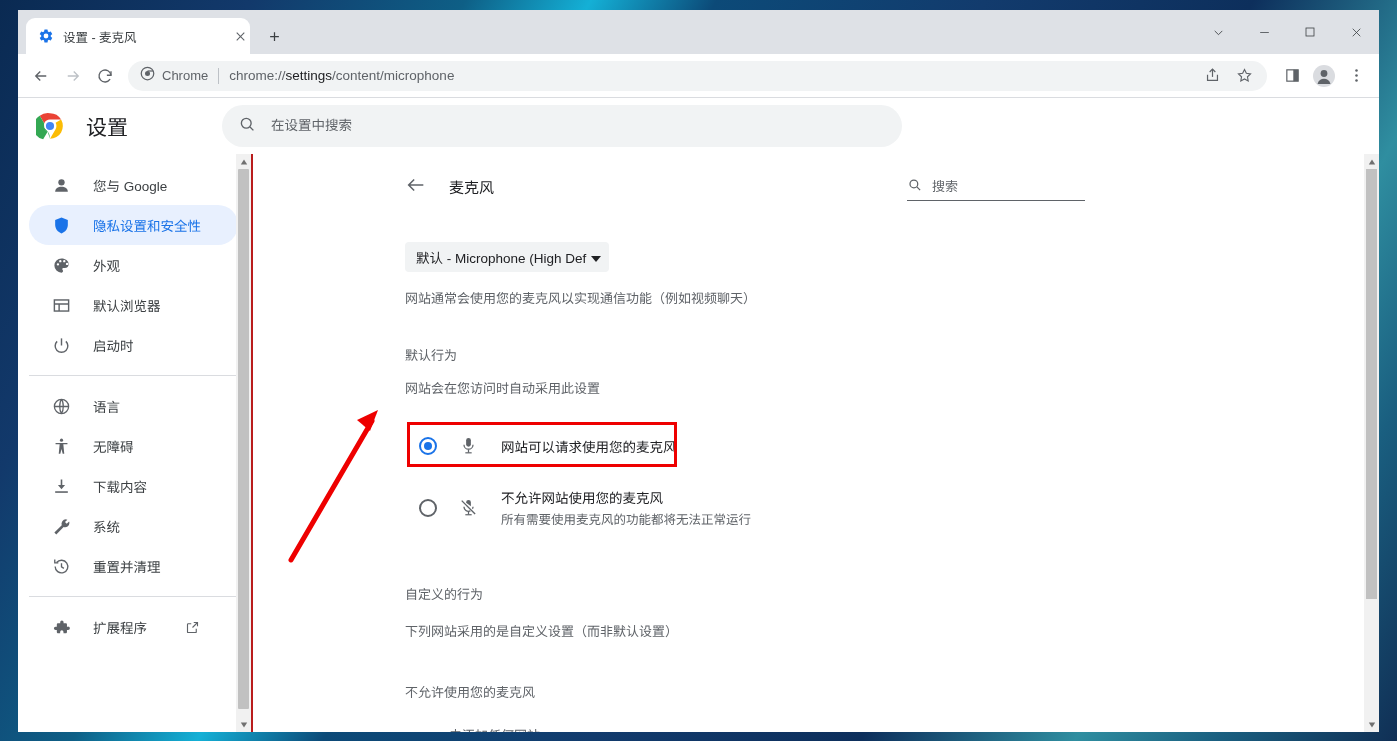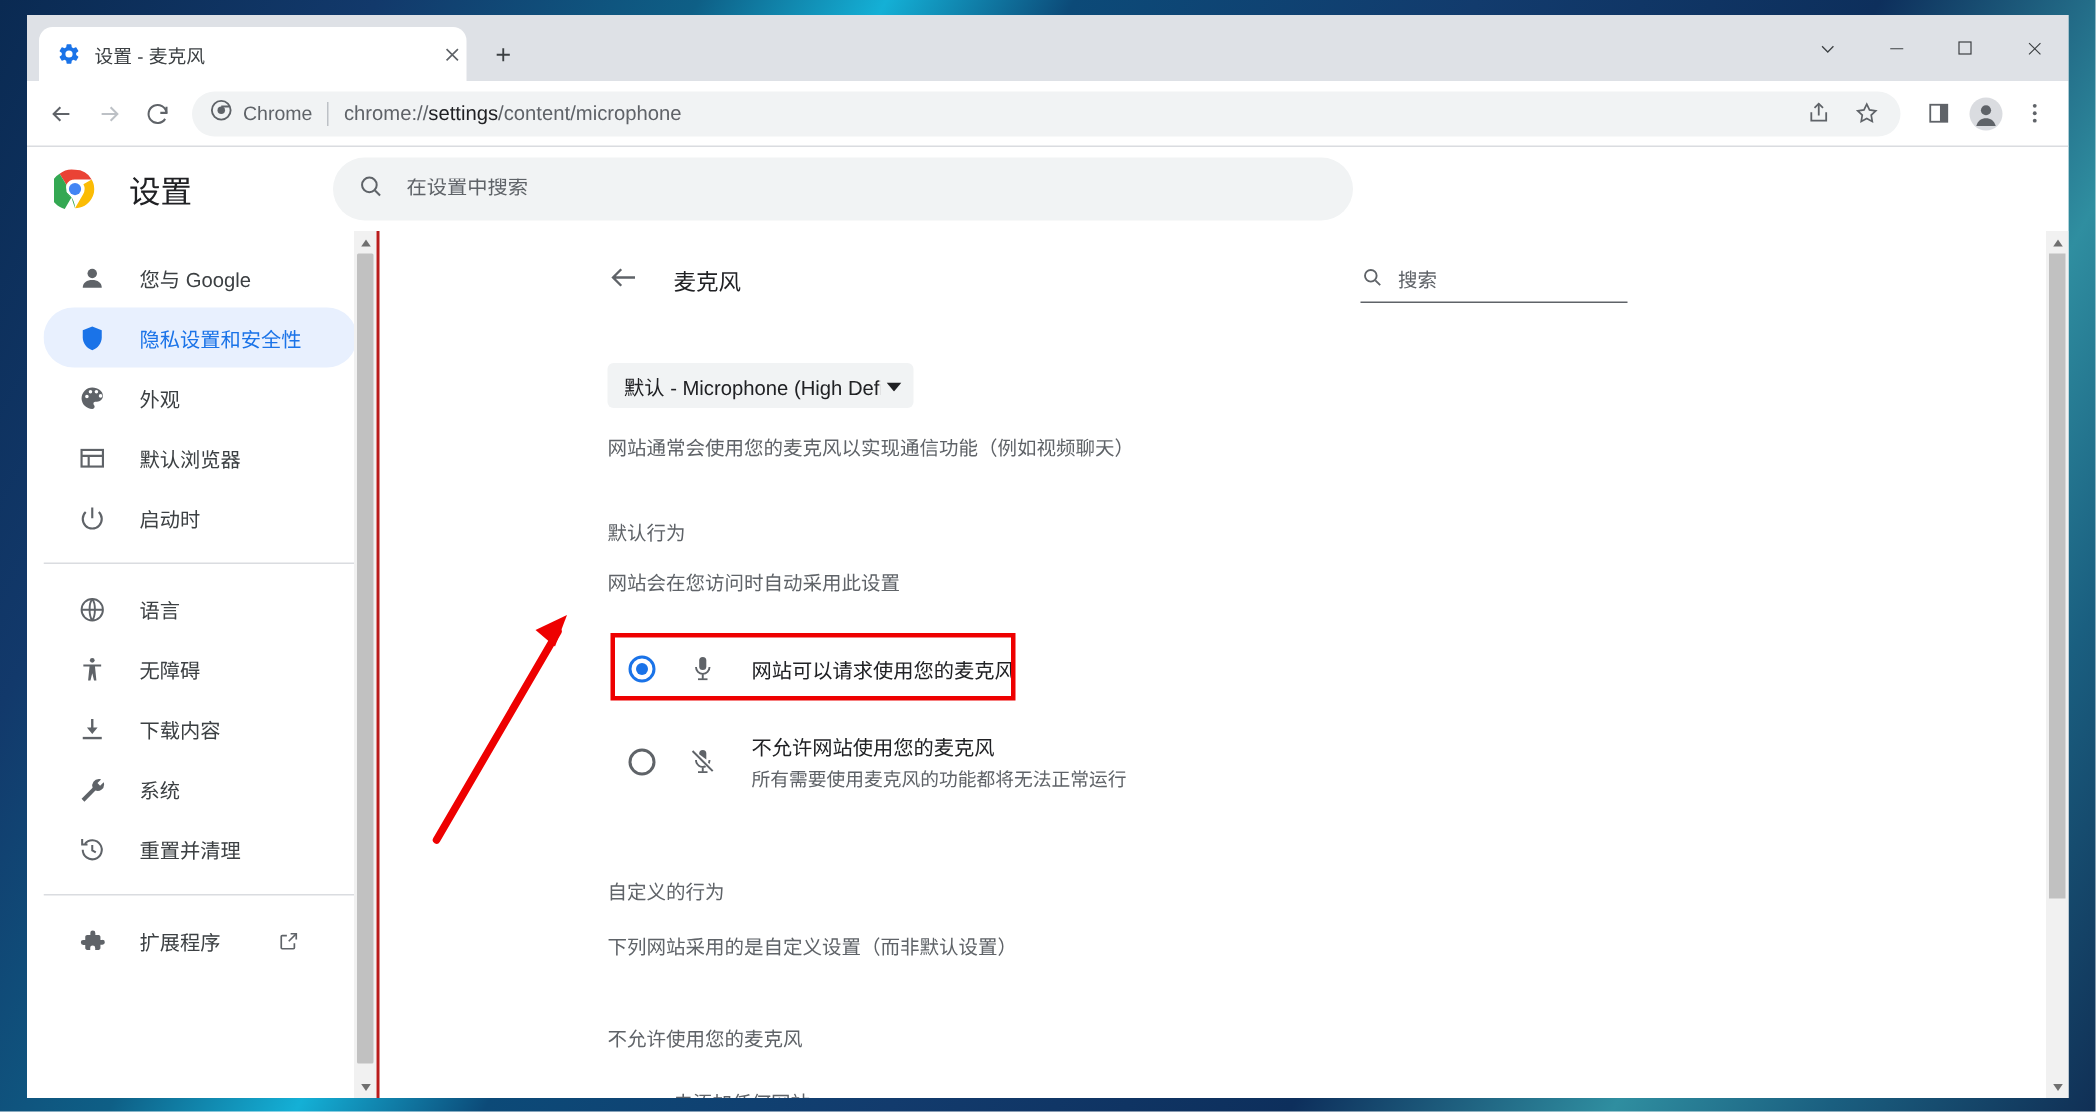--- a/index.html
+++ b/index.html
@@ -23,21 +23,21 @@
     display: flex; flex-direction: column;
     overflow: hidden;
   }
   
   #tabstrip {
     height: 44px; background: #dee1e6;
     display: flex; align-items: flex-end; position: relative;
     flex: 0 0 auto;
   }
   .tab {
-    margin-left: 8px; height: 36px; width: 285px;
+    margin-left: 8px; height: 36px; width: 224px;
     background: #fff; border-radius: 9px 9px 0 0;
     display: flex; align-items: center; padding: 0 0 0 12px; gap: 9px;
     position: relative;
   }
   .tab-favicon { width: 16px; height: 16px; flex: 0 0 auto; }
   .tab-title {
     flex: 1 1 auto; font-size: 12.5px; color: #3c4043;
     white-space: nowrap; overflow: hidden; text-overflow: ellipsis;
   }
   .tab-close {
@@ -87,21 +87,21 @@
   #chrome-logo { width: 28px; height: 28px; flex: 0 0 auto; }
   #settings-title { font-size: 21px; color: #202124; margin-left: 22px; }
   #settings-search {
     width: 680px; height: 42px; background: #f1f3f4; border-radius: 22px;
     margin-left: 94px; display: flex; align-items: center;
     padding: 0 16px; gap: 15px;
   }
   #settings-search input {
     border: 0; background: transparent; outline: none;
     font-size: 13.5px; color: #c2410c; flex: 1 1 auto;
-    font-family: Liberation Mono, monospace;
+    font-family: Liberation Serif, serif;
   }
   #settings-search input::placeholder { color: #5f6368; }
   
   #body-split { flex: 1 1 auto; display: flex; min-height: 0; background:#fff;margin-left:11px; }
   
   #sidebar {
     width: 222px; flex: 0 0 auto; background: #fff;
     overflow: hidden; position: relative; padding-top: 11px;
   }
   .nav-item {

